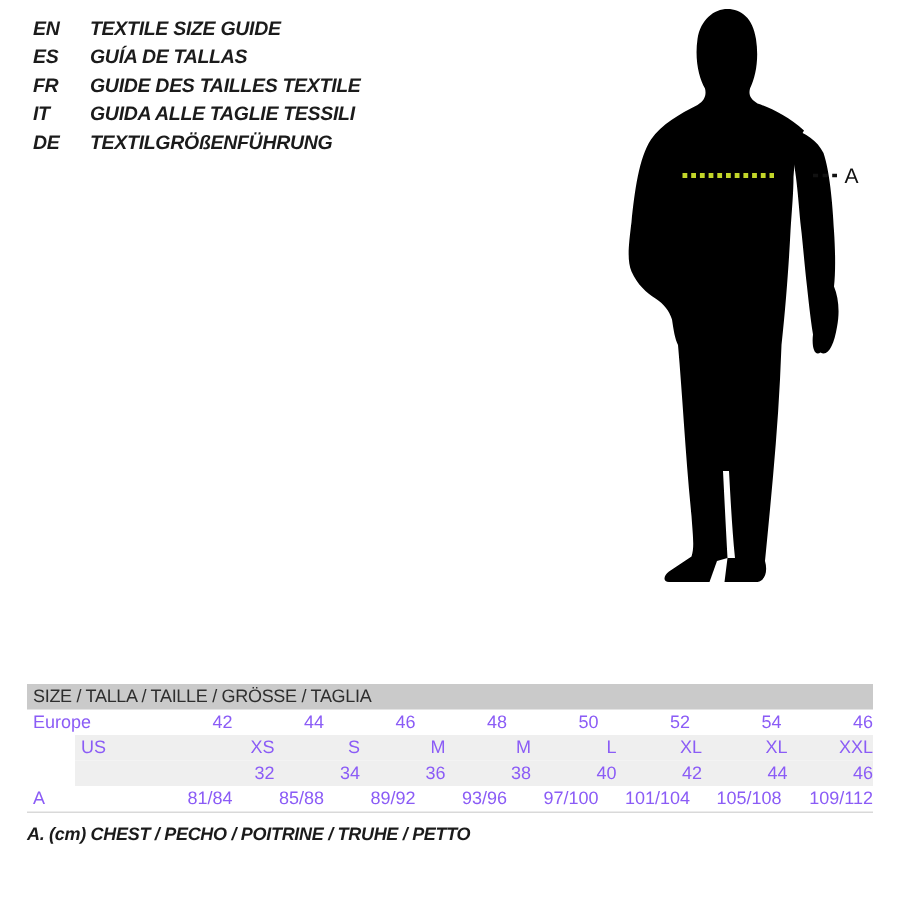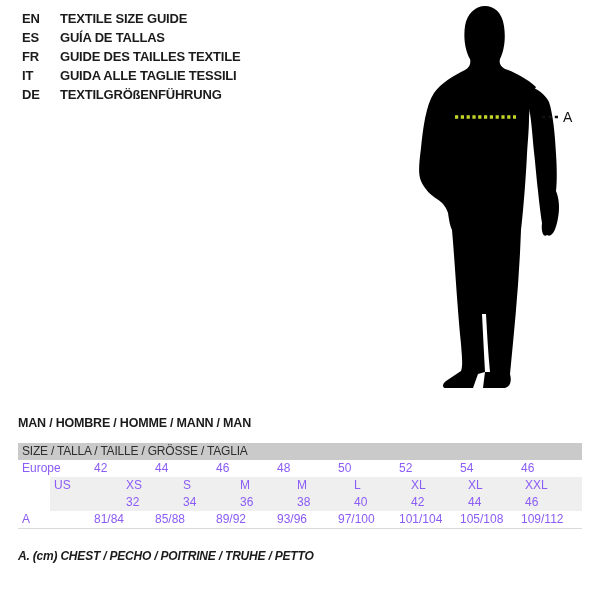--- a/index.html
+++ b/index.html
@@ -8,43 +8,43 @@
     font-family: "Liberation Sans", sans-serif;
     background: #ffffff;
     color: #1b1b1b;
     position: relative;
     overflow: hidden;
   }
   .stage { position: absolute; inset: 0; width: 600px; height: 600px; background: #fff; }
 
   
   .lang-block { position: absolute; left: 22px; top: 9px; }
-  .lang-row { display: flex; line-height: 19px; font-size: 13px; font-weight: 600; letter-spacing: -0.2px; }
+  .lang-row { display: flex; line-height: 19px; font-size: 13px; font-weight: 600; letter-spacing: -0.2px; font-style: italic; }
   .lang-code { width: 38px; }
   .lang-label { white-space: nowrap; }
 
   
   .category-block { position: absolute; left: 22px; top: 107px; }
   .category-line { line-height: 19px; font-size: 13.5px; font-weight: 700; letter-spacing: -0.2px; white-space: nowrap; }
 
   
   .figure-wrap { position: absolute; left: 415px; top: 2px; width: 165px; height: 390px; }
   .figure-wrap svg { display: block; width: 165px; height: 390px; }
   .measure-a-text { font-family: "Liberation Sans", sans-serif; font-size: 14px; fill: #111; }
 
   
   .section-title { position: absolute; left: 18px; top: 416px; font-size: 12.5px; font-weight: 700; letter-spacing: -0.2px; }
 
   
-  .size-table { position: absolute; left: 18px; top: 443px; width: 564px; border-bottom: 1px solid #d9d9d9; }
+  .size-table { position: absolute; left: 18px; top: 456px; width: 564px; border-bottom: 1px solid #d9d9d9; }
   .table-header { height: 17px; line-height: 17px; background: #cacaca; padding-left: 4px; font-size: 12px; color: #2e2e2e; letter-spacing: -0.2px; }
   .t-row { display: flex; height: 17px; line-height: 17px; font-size: 12px; color: #8b5cf6; }
   .t-row.shaded { background: #efefef; margin-left: 32px; }
   .row-label { width: 76px; padding-left: 4px; text-align: left; }
-  .cell { flex: 1 1 0; text-align: left; }
+  .cell { flex: 1 1 0; text-align: right; }
 
   
   .footnote { position: absolute; left: 18px; top: 549px; font-size: 12px; font-weight: 700; letter-spacing: -0.2px; font-style: italic; }
 </style>
 </head>
 <body>
 
 <div class="stage">
 
   <div class="lang-block">
@@ -120,21 +120,20 @@
         M58 386 L63 372 L70 370 L68 386 Z"></path>
 
       <line x1="40" y1="115" x2="101" y2="115" stroke="#c3d629" stroke-width="3.4" stroke-dasharray="3.2 2.6"></line>
 
       <line x1="127" y1="115" x2="143" y2="115" stroke="#111111" stroke-width="2.4" stroke-dasharray="3.4 3"></line>
 
       <text class="measure-a-text" x="148" y="120">A</text>
     </svg>
   </div>
 
-  <div class="section-title">MAN / HOMBRE / HOMME / MANN / MAN</div>
 
   <div class="size-table">
     <div class="table-header">SIZE / TALLA / TAILLE / GRÖSSE / TAGLIA</div>
 
     <div class="t-row">
       <span class="row-label">Europe</span>
       <span class="cell">42</span>
       <span class="cell">44</span>
       <span class="cell">46</span>
       <span class="cell">48</span>

